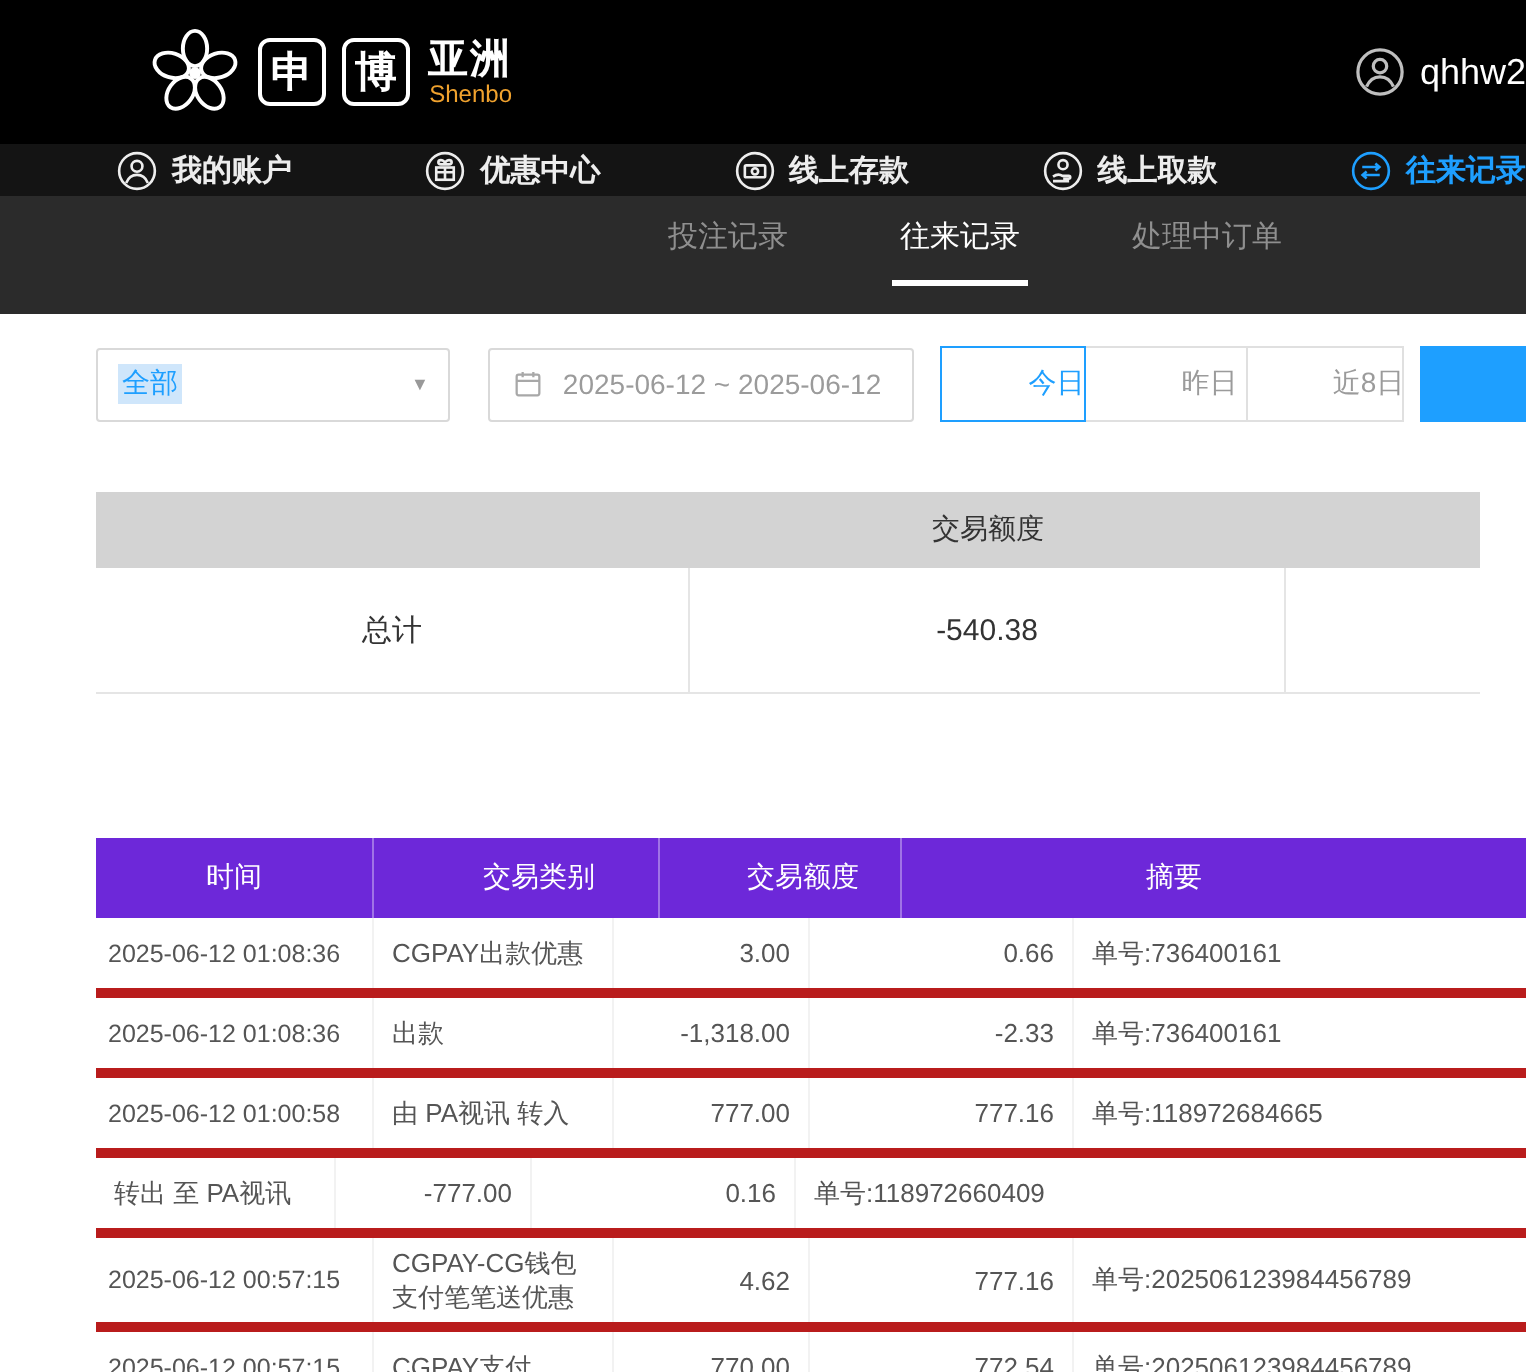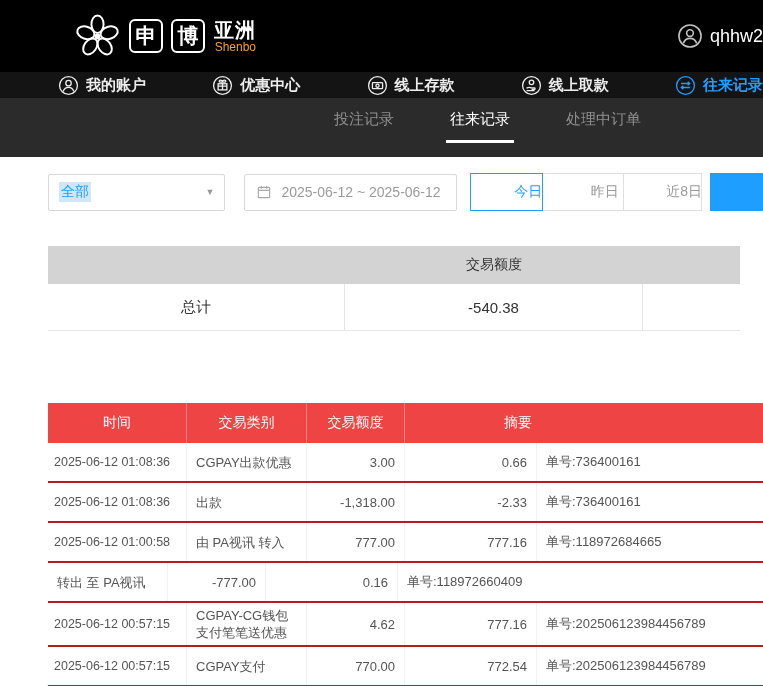--- a/index.html
+++ b/index.html
@@ -50,32 +50,32 @@
   .qbtn:first-child { margin-left:0; }
   .qbtn.w1 { width:73px; } .qbtn.w2 { width:82px; } .qbtn.w3 { width:79px; }
   .qbtn.active { border:1px solid #1e9fff; color:#1e9fff; z-index:2; position:relative; }
   .more-btn { width:60px; height:38px; background:#1e9fff; border:none; margin-left:8px; cursor:pointer; }
 
   
   .summary { margin:35px 0 0 48px; width:692px; }
   .summary-header { height:38px; background:#d3d3d3; display:flex; align-items:center; }
   .sh-cell { font-size:14px; color:#333; text-align:center; }
   .sc1 { width:297px; } .sc2 { width:298px; } .sc3 { width:97px; }
-  .summary-row { display:flex; height:47px; border-bottom:1px solid #e5e5e5; }
+  .summary-row { display:flex; height:63px; border-bottom:1px solid #e5e5e5; }
   .sr-cell { display:flex; align-items:center; justify-content:center; font-size:15px; color:#333;
              border-right:1px solid #e5e5e5; }
   .sr-cell:last-child { border-right:none; }
 
   
   .records { margin:72px 0 0 48px; width:715px; }
-  .thead { display:flex; height:40px; background:#ef4444; color:#fff; font-size:14px; }
+  .thead { display:flex; height:40px; background:#6d28d9; color:#fff; font-size:14px;gap:23px; }
   .th { display:flex; align-items:center; justify-content:center; border-right:1px solid rgba(255,255,255,0.35); }
   .th:last-child { border-right:none; }
   .c1 { width:139px; } .c2 { width:120px; } .c3 { width:98px; } .c4 { width:132px; } .c5 { width:226px; }
-  .trow { display:flex; min-height:40px; border-bottom:2px solid #b91c1c; font-size:13px; color:#555;
+  .trow { display:flex; min-height:40px; border-bottom:5px solid #b91c1c; font-size:13px; color:#555;
           background:#fff; }
   .td { display:flex; align-items:center; padding:4px 9px; border-right:1px solid #f2f2f2; }
   .td:last-child { border-right:none; }
   .td.time { font-size:12.5px; white-space:nowrap; padding:4px 6px; }
   .td.num { justify-content:flex-end; }
   .td.type { word-break:break-all; line-height:17px; }
 </style>
 </head>
 <body>
 

